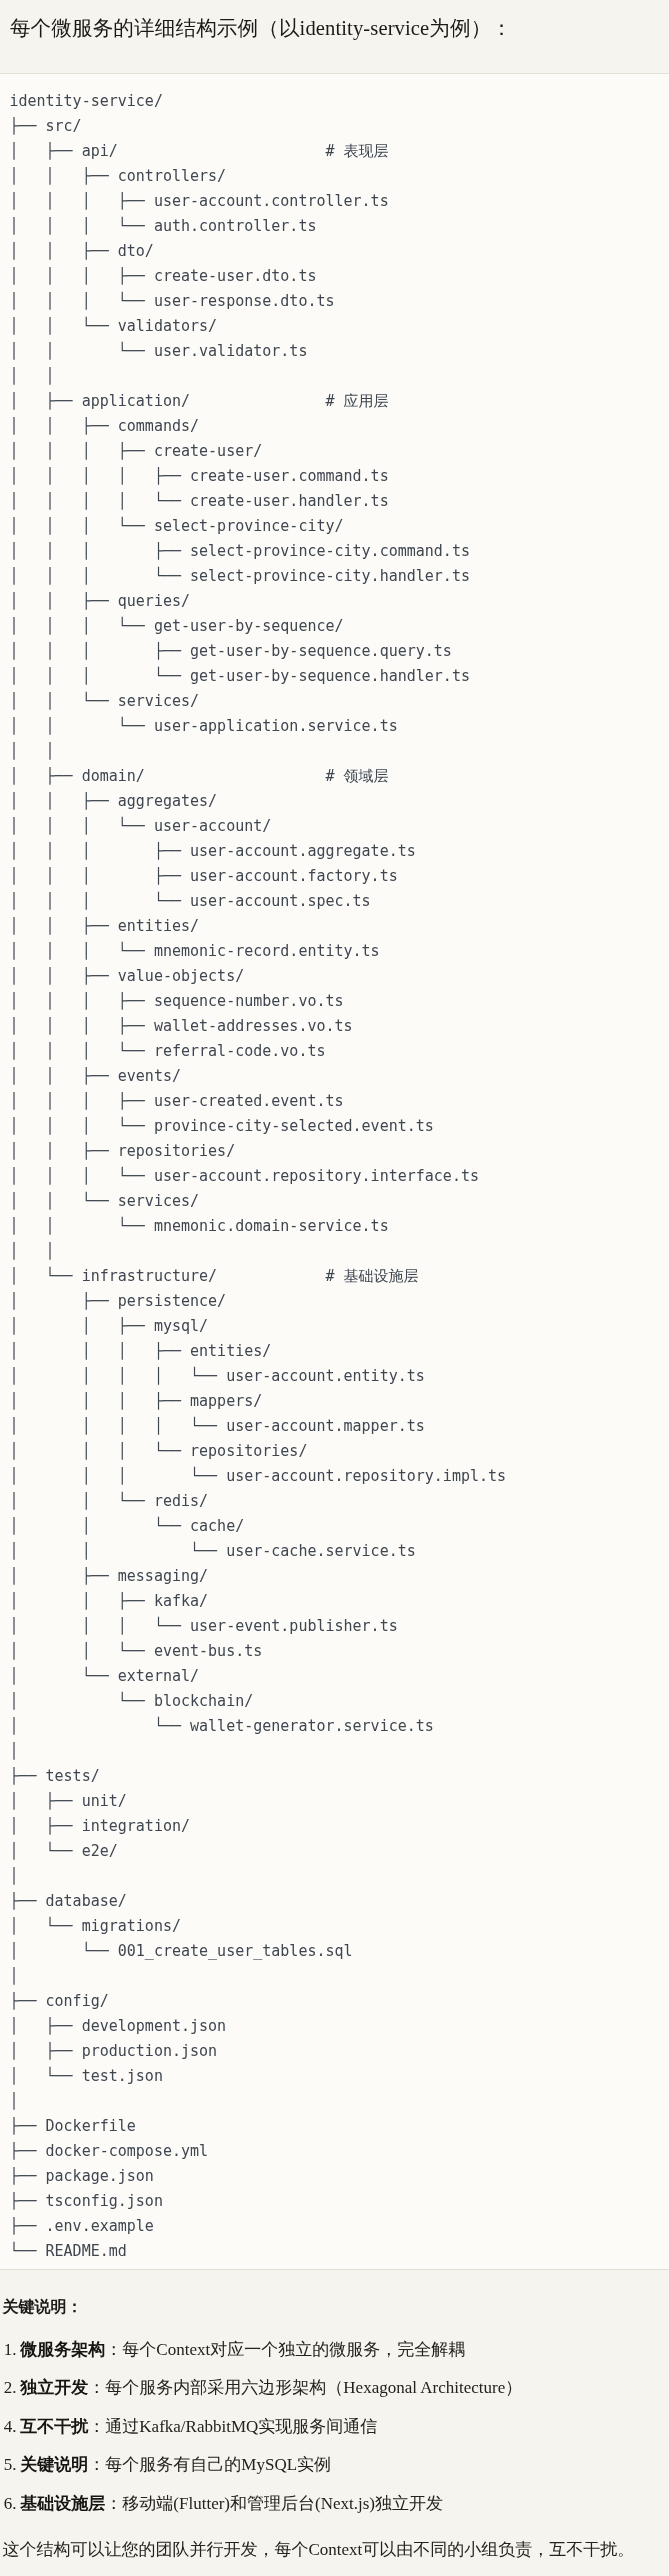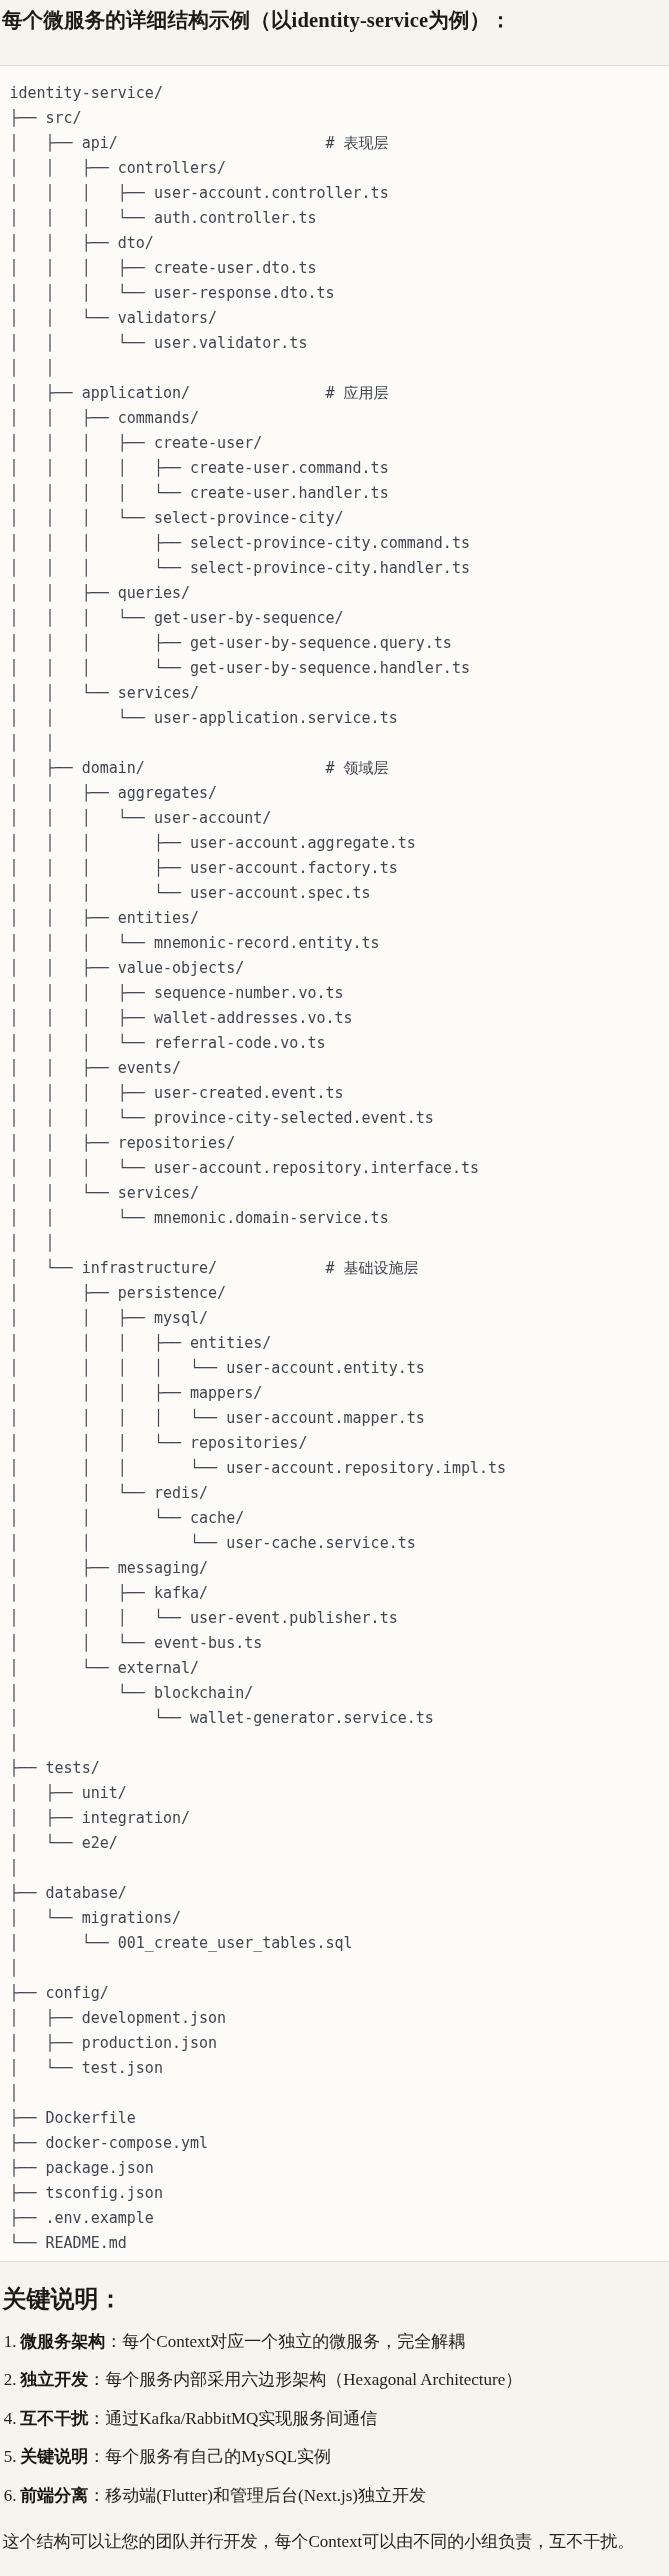--- a/index.html
+++ b/index.html
@@ -9,25 +9,25 @@
     background: #f6f4ee;
     color: #1d1b16;
     font-family: "Liberation Serif", serif;
   }
   .page {
     width: 669px;
     margin: 0;
     position: relative;
   }
   .page-title {
-    margin: 0;
+    margin: 8px;
     padding: 6.9px 3.8px 0 1.9px;
     font-size: 20.6px;
     line-height: 26px;
-    font-weight: 700;
+    font-weight: 400;
     color: #1c1a16;
     letter-spacing: 0.1px;
   }
   .code-block {
     margin: 32px 0 0 0;
     background: #fcfbf8;
     border-top: 0.6px solid #e2dfd7;
     border-bottom: 0.6px solid #e2dfd7;
   }
   .code-block pre {
@@ -38,21 +38,21 @@
     line-height: 25px;
     color: #3f4650;
     white-space: pre;
     overflow: hidden;
   }
   .notes {
     padding: 0 3.8px 0 2.5px;
   }
   .notes-heading {
     margin: 26px 0 20.6px 0;
-    font-size: 24px;
+    font-size: 16px;
     line-height: 22.5px;
     font-weight: 700;
     color: #1c1a16;
   }
   .note-item {
     margin: 0 0 17.5px 1.3px;
     font-size: 17px;
     line-height: 21px;
     color: #24221d;
   }
@@ -183,21 +183,21 @@
 
     <div class="note-item">
       <span class="num">4.</span><span class="label">互不干扰</span><span class="text">：通过Kafka/RabbitMQ实现服务间通信</span>
     </div>
 
     <div class="note-item">
       <span class="num">5.</span><span class="label">关键说明</span><span class="text">：每个服务有自己的MySQL实例</span>
     </div>
 
     <div class="note-item">
-      <span class="num">6.</span><span class="label">前端分离</span><span class="text">：移动端(Flutter)和管理后台(Next.js)独立开发</span>
+      <span class="num">6.</span><span class="label">基础设施层</span><span class="text">：移动端(Flutter)和管理后台(Next.js)独立开发</span>
     </div>
 
     <p class="summary-paragraph">这个结构可以让您的团队并行开发，每个Context可以由不同的小组负责，互不干扰。</p>
 
   </div>
 
 </div>
 
 
 </body></html>

